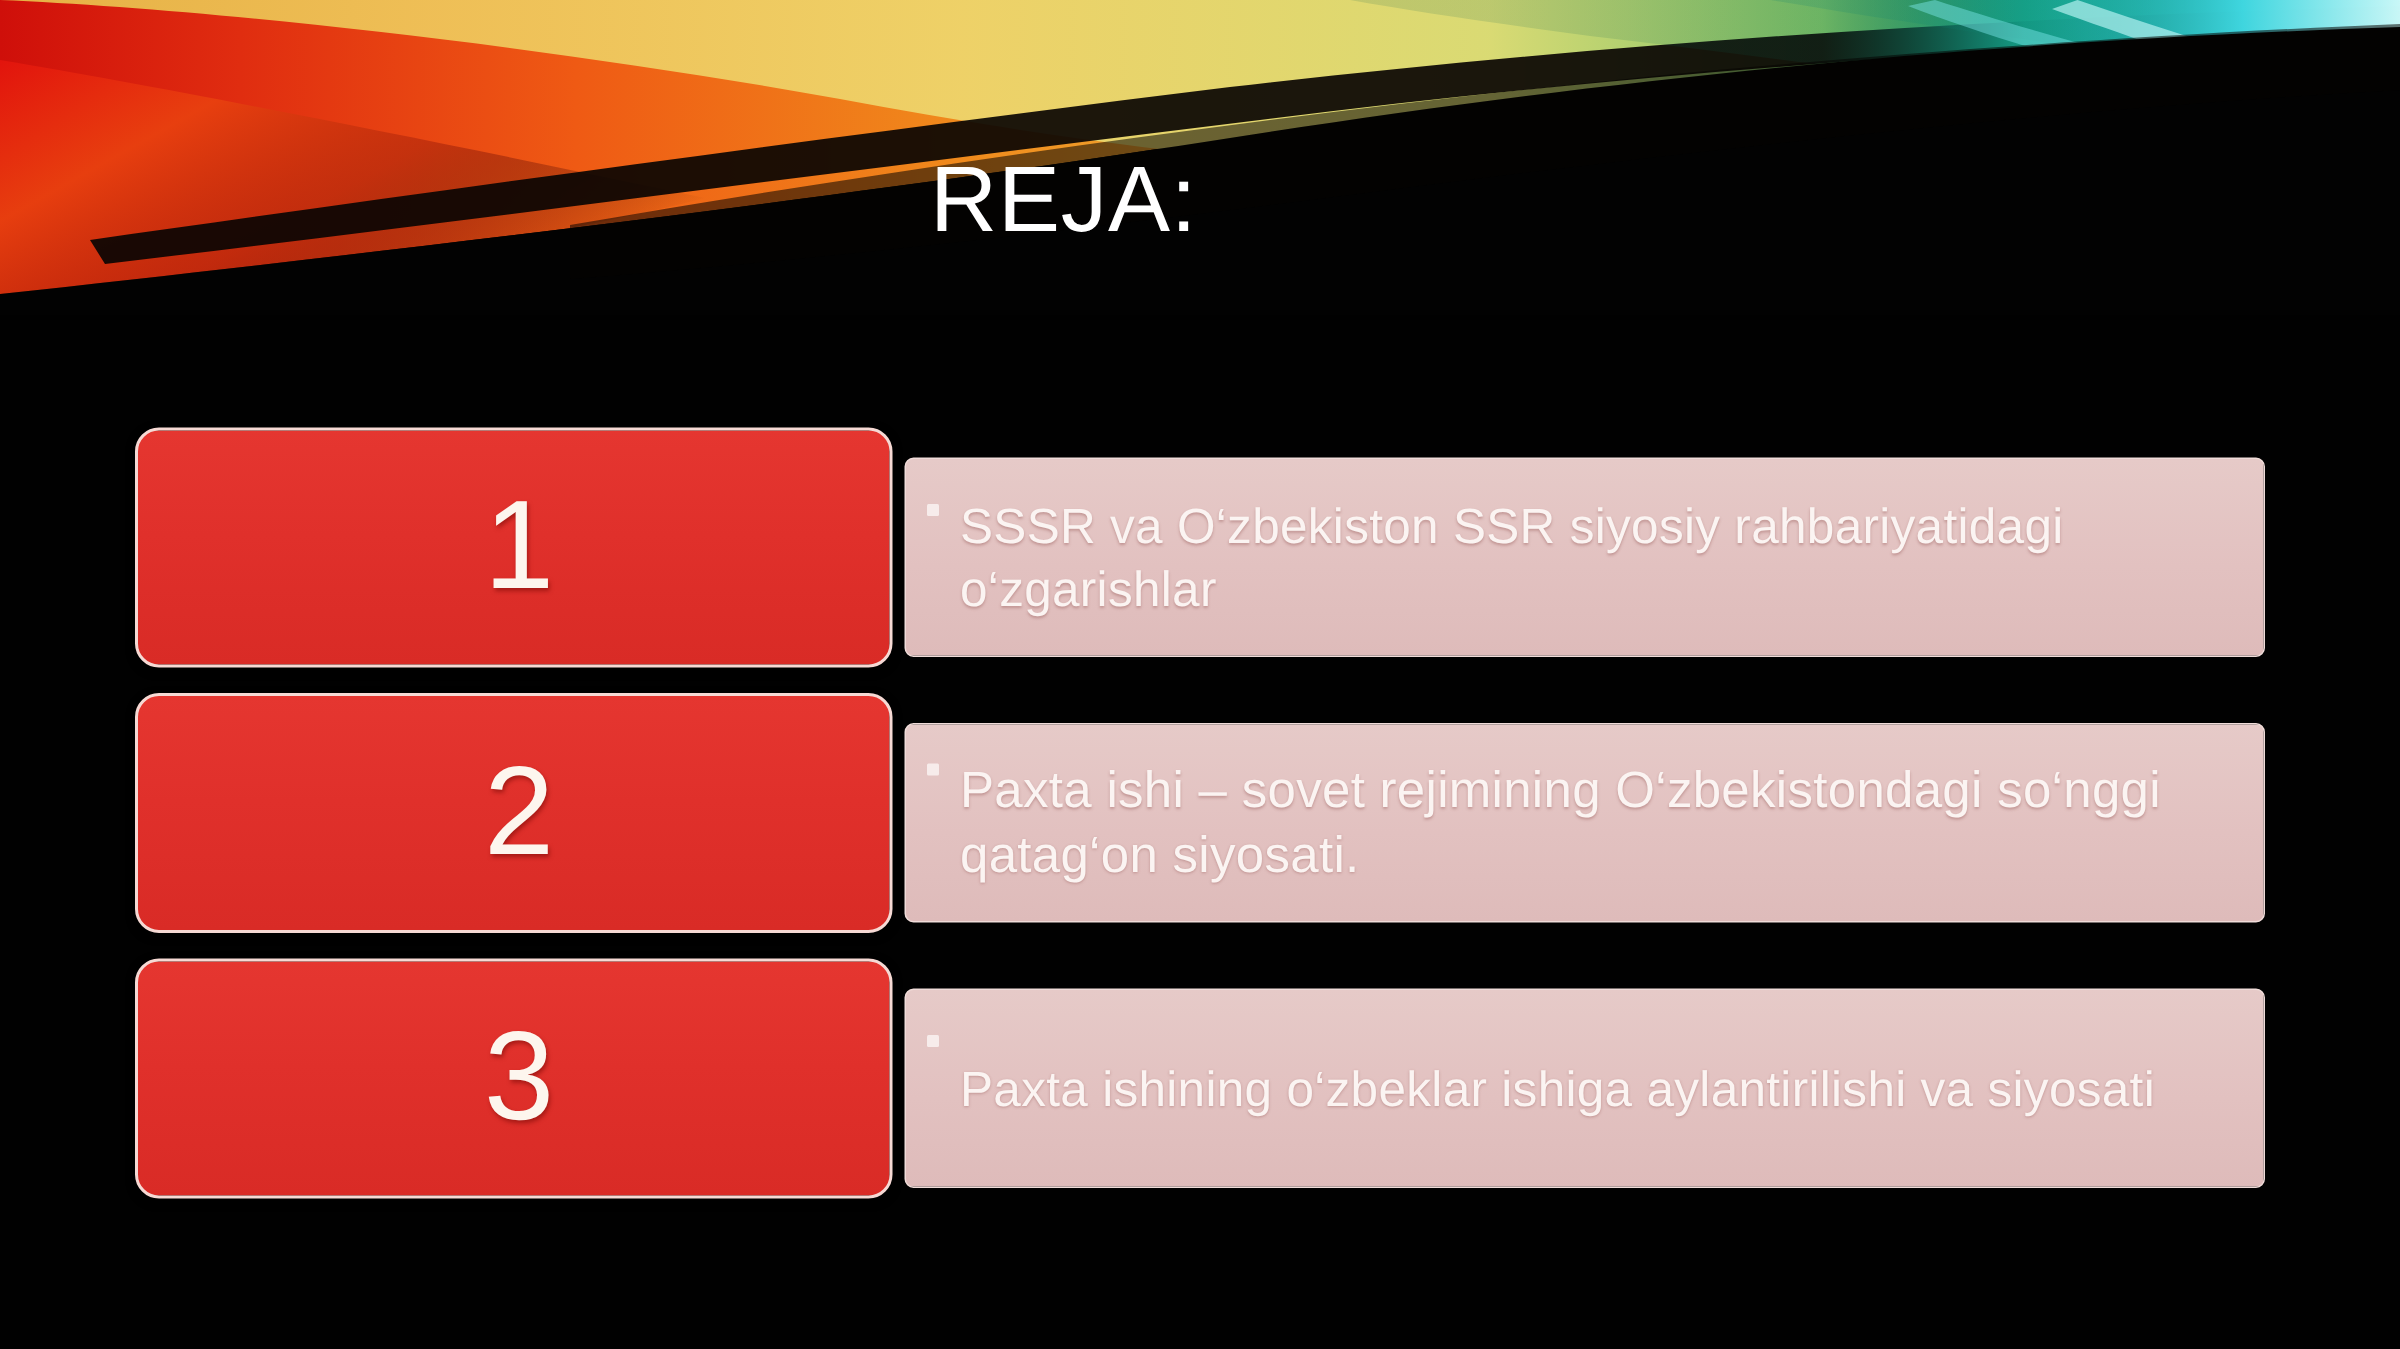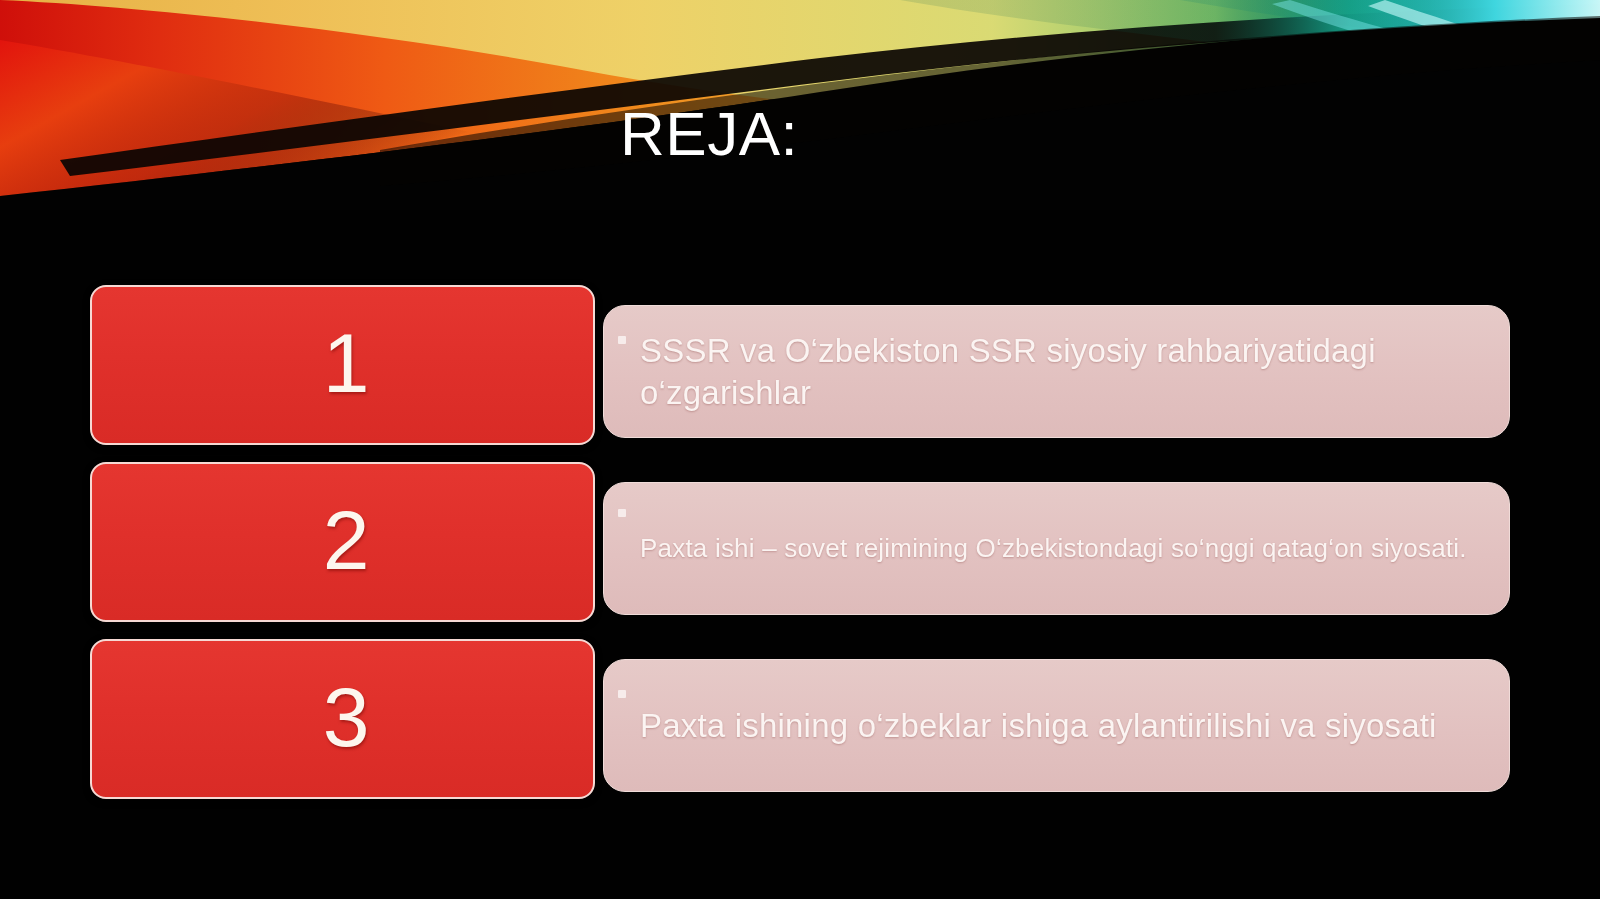--- a/index.html
+++ b/index.html
@@ -87,21 +87,21 @@
   }
 
   .text-panel {
     position: absolute;
     left: 603px;
     top: 20px;
     width: 907px;
     height: 133px;
     background: linear-gradient(180deg, #e6cac8 0%, #e2c1c0 55%, #debbba 100%);
     border: 1px solid #f0dcd9;
-    border-radius: 22px;
+    border-radius: 6px;
     box-sizing: border-box;
     display: flex;
     align-items: center;
     padding: 0 18px 0 10px;
   }
   .bullet {
     flex: 0 0 auto;
     width: 8px;
     height: 8px;
     background: #f7eceb;
@@ -115,21 +115,21 @@
   .row-3 .bullet { top: 30px; }
 
   .panel-text {
     font-size: 33px;
     line-height: 1.26;
     color: #fbf4f2;
     font-weight: 400;
     text-shadow: 0 1px 2px rgba(150,90,88,0.45);
     letter-spacing: 0.2px;
   }
-  .row-2 .panel-text { font-size: 26px; }
+  .row-2 .panel-text { font-size: 34px; }
   .row-3 .panel-text { font-size: 33px; }
 </style>
 </head>
 <body>
 
 <div class="slide">
 
   <div class="wave-layer">
     <svg class="wave-svg" viewBox="0 0 1600 210" preserveAspectRatio="none">
       <defs>

